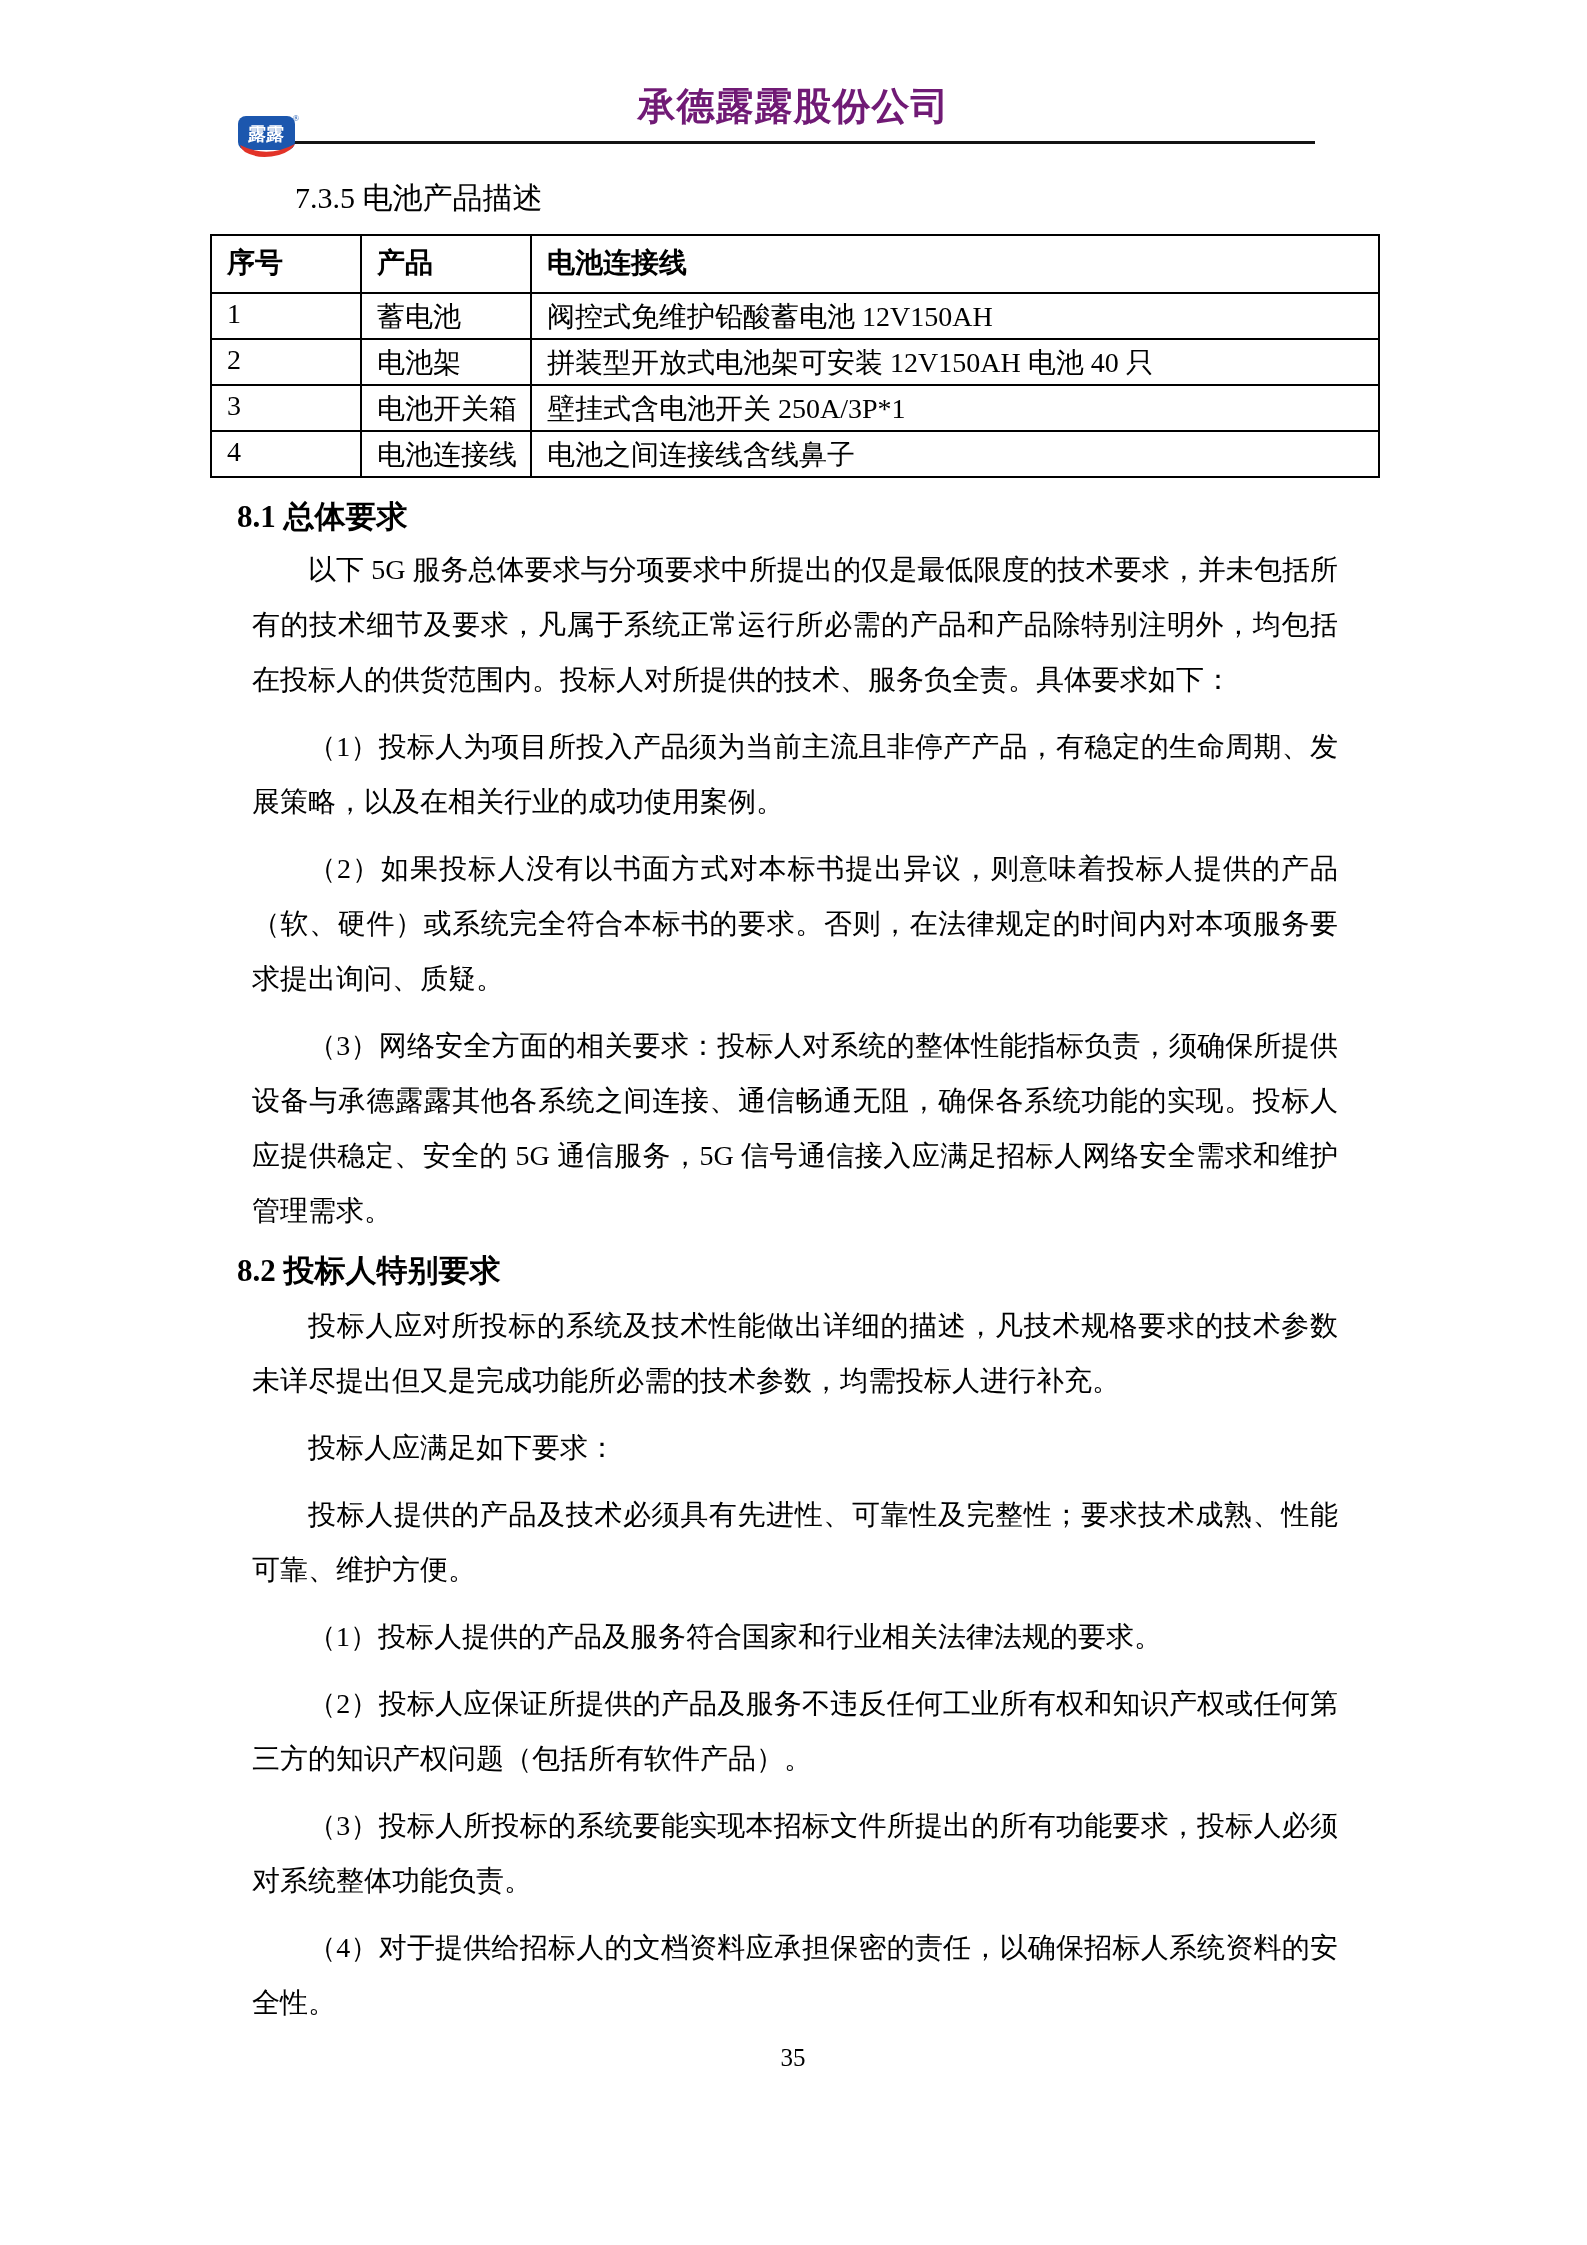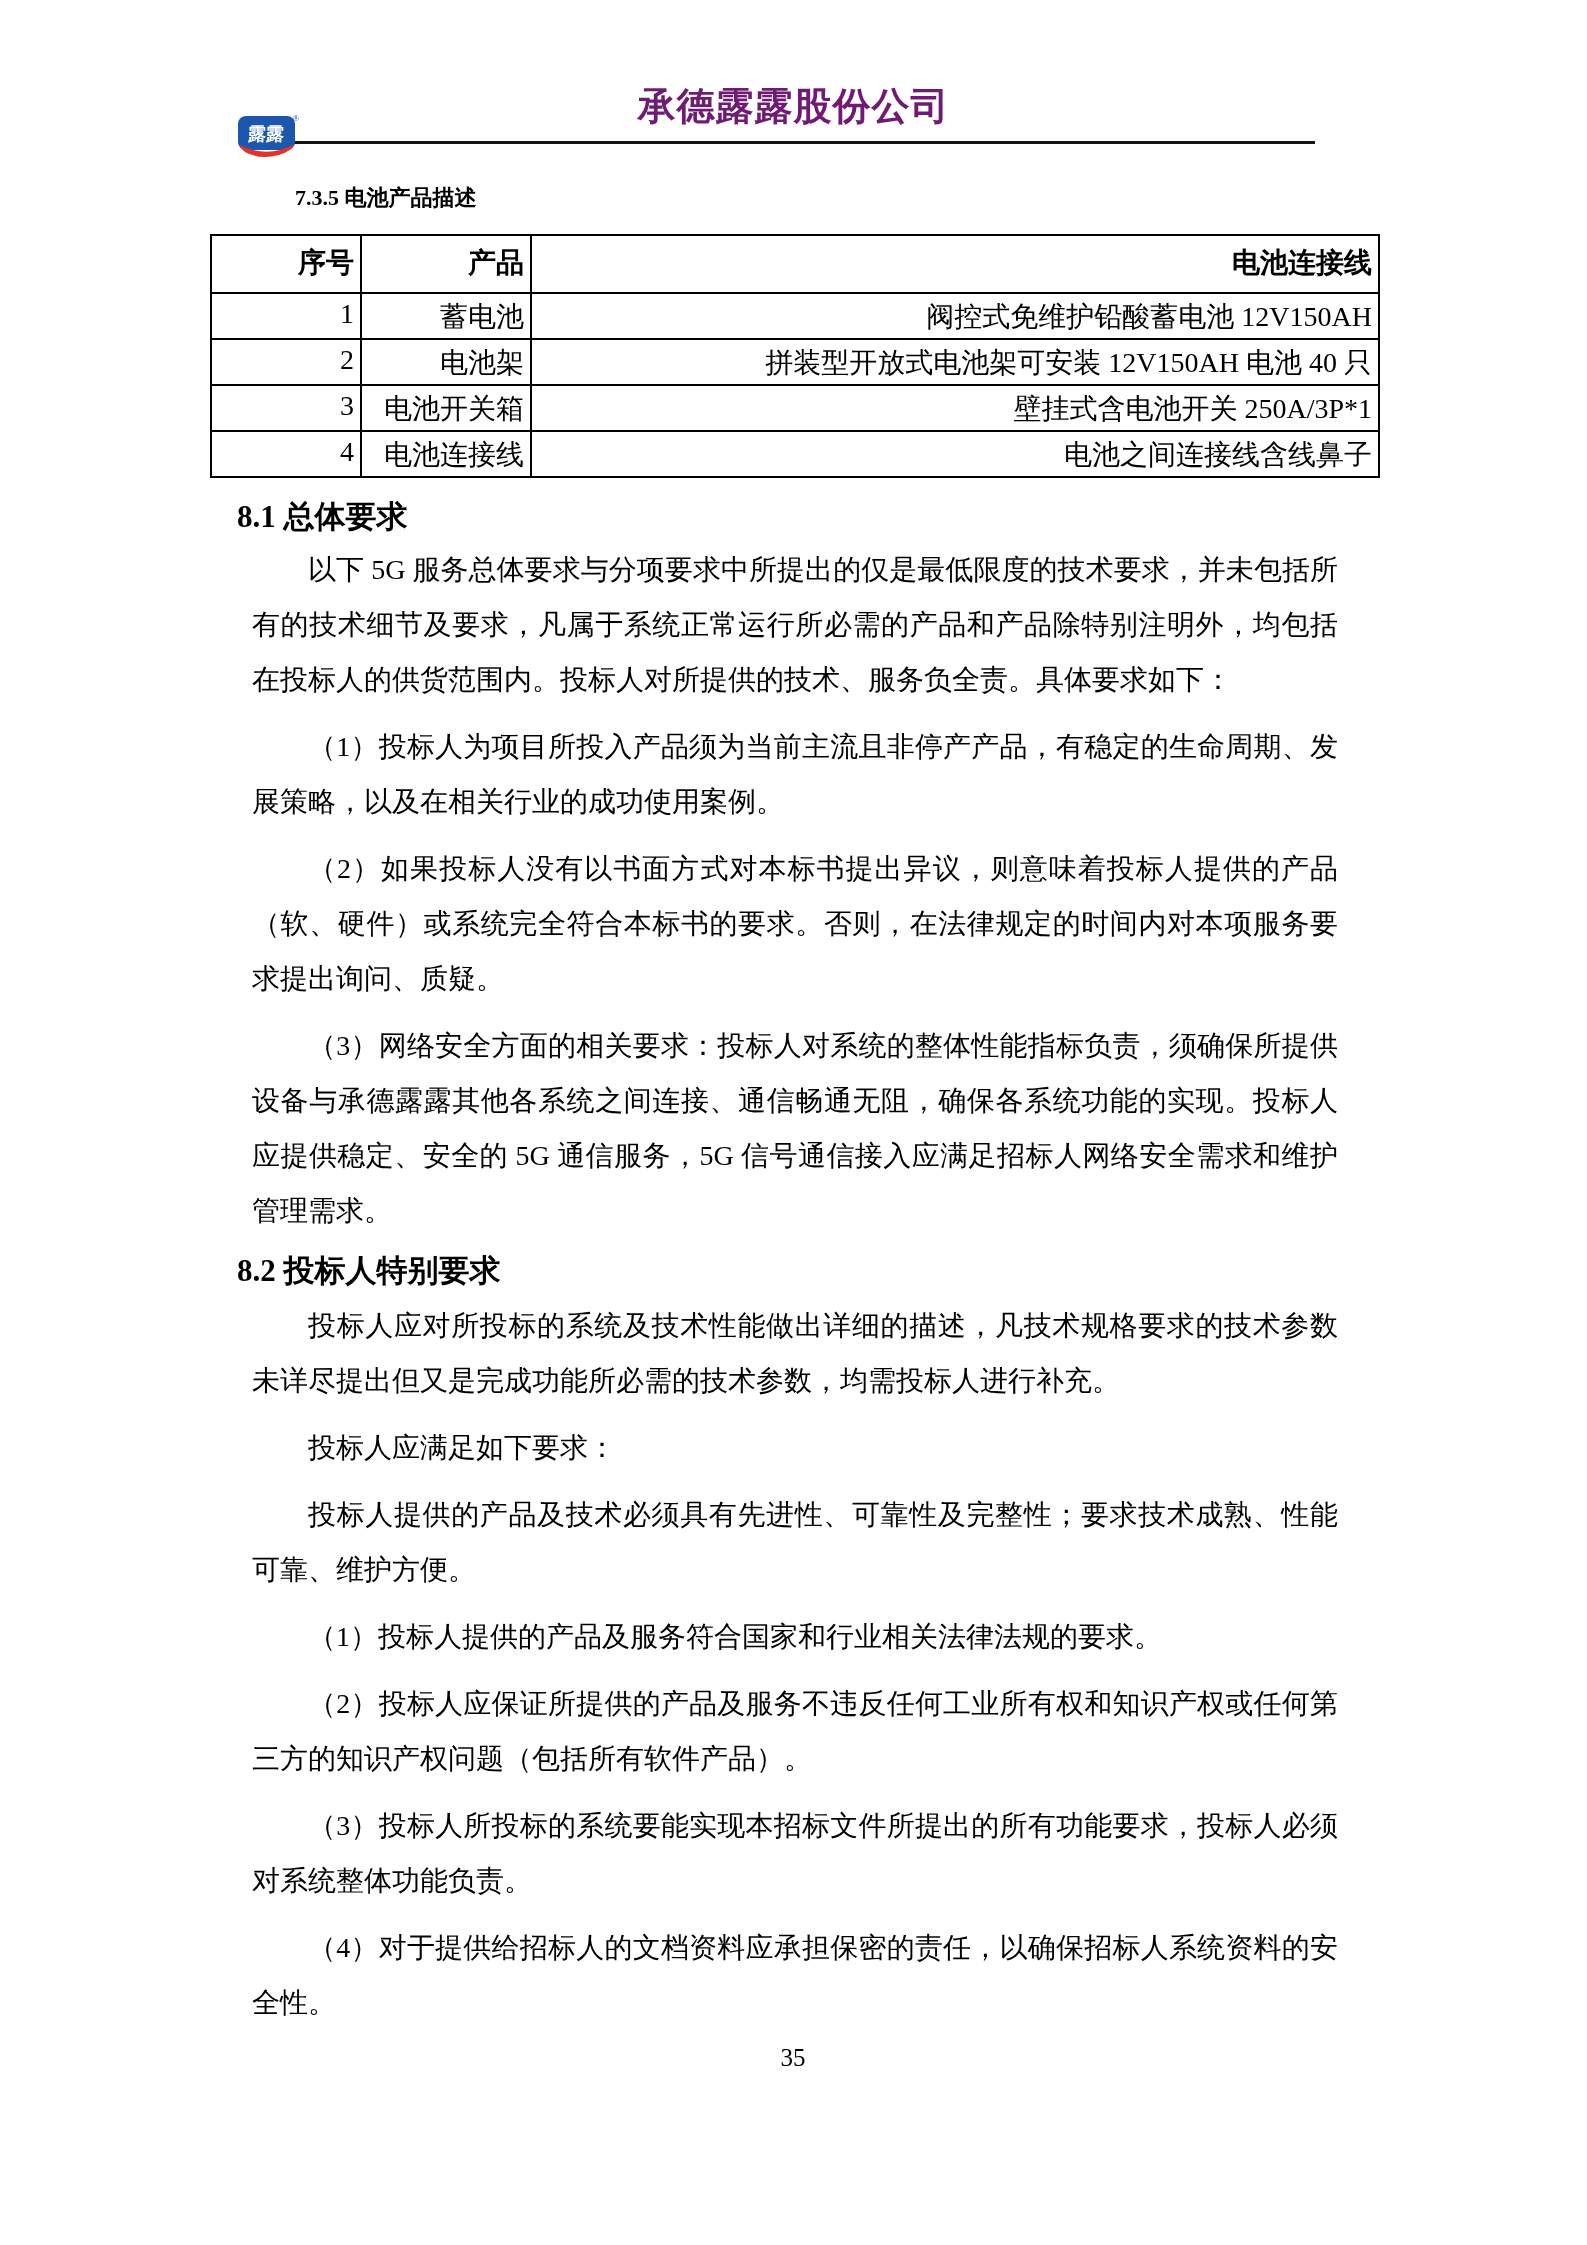--- a/index.html
+++ b/index.html
@@ -24,33 +24,33 @@
   }
   .header-rule{
     margin:13px 0 0 239px;
     width:1076px;height:3px;
     background:#141414;
   }
   
   main{margin-left:240px;width:1110px;}
   .h735{
     margin:34px 0 0 55px;
-    font-size:22px;font-weight:bold;line-height:40px;
+    font-size:30px;font-weight:normal;line-height:40px;
   }
   table.products{
     border-collapse:collapse;table-layout:fixed;
     width:1168px;margin:16px 0 0 -30px;
     font-size:28px;
   }
   table.products col.c1{width:150px;}
   table.products col.c2{width:170px;}
   table.products col.c3{width:848px;}
   table.products th,table.products td{
     border:2px solid #000;
-    vertical-align:top;text-align:right;
+    vertical-align:top;text-align:left;
     padding:4px 6px 2px 15px;
     overflow:hidden;white-space:nowrap;
   }
   table.products thead th{height:46px;padding-top:8px;font-weight:bold;}
   tr.r1{height:38px;} tr.r2{height:46px;} tr.r3{height:44px;} tr.r4{height:39px;}
   .h8{
     margin:42px 0 0 12px;
     font-size:33px;font-weight:bold;line-height:44px;
   }
   .h-sub{

